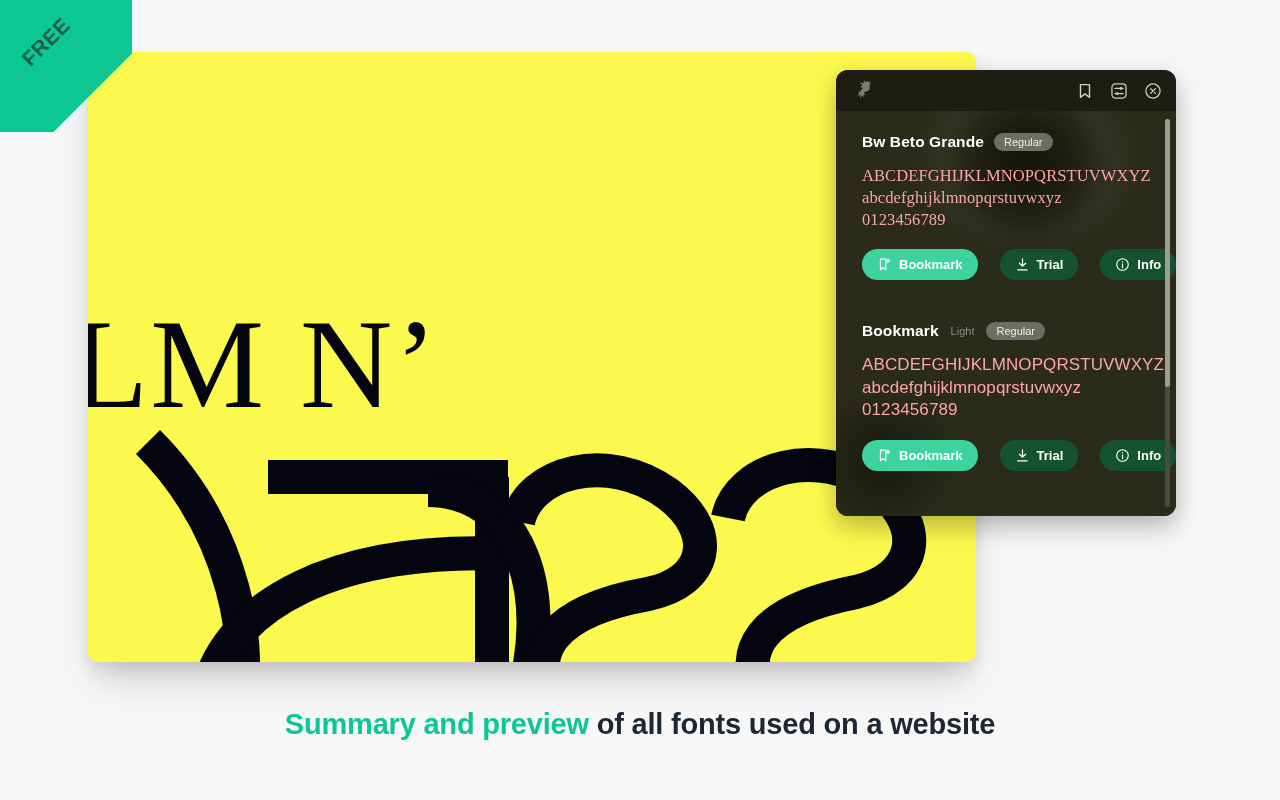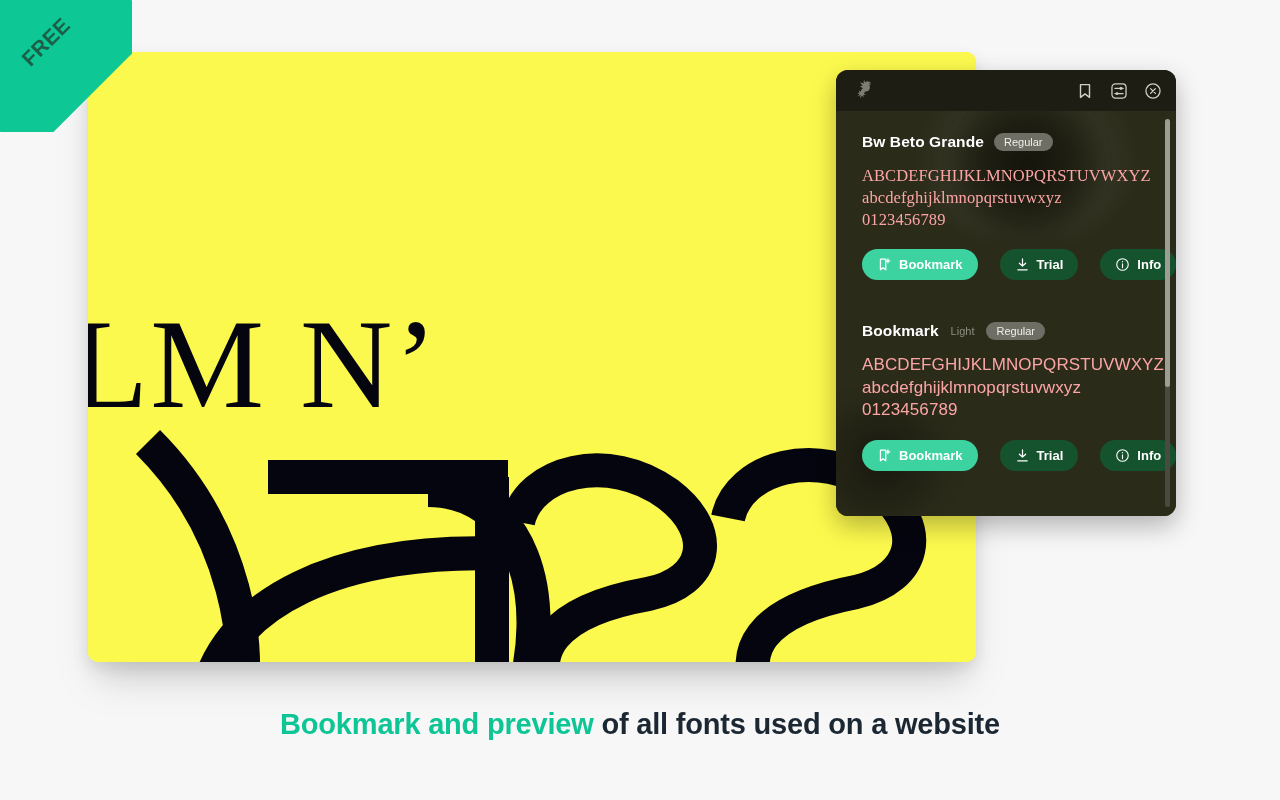--- a/index.html
+++ b/index.html
@@ -392,14 +392,14 @@
       </div>
     </div>
 
     <div class="sb-track">
       <div class="sb-thumb"></div>
     </div>
   </div>
 </div>
 
 <div class="caption">
-  <span class="hl">Bookmark and preview</span><span> of all fonts used on a website</span>
+  <span class="hl">Summary and preview</span><span> of all fonts used on a website</span>
 </div>
 
 </body></html>

